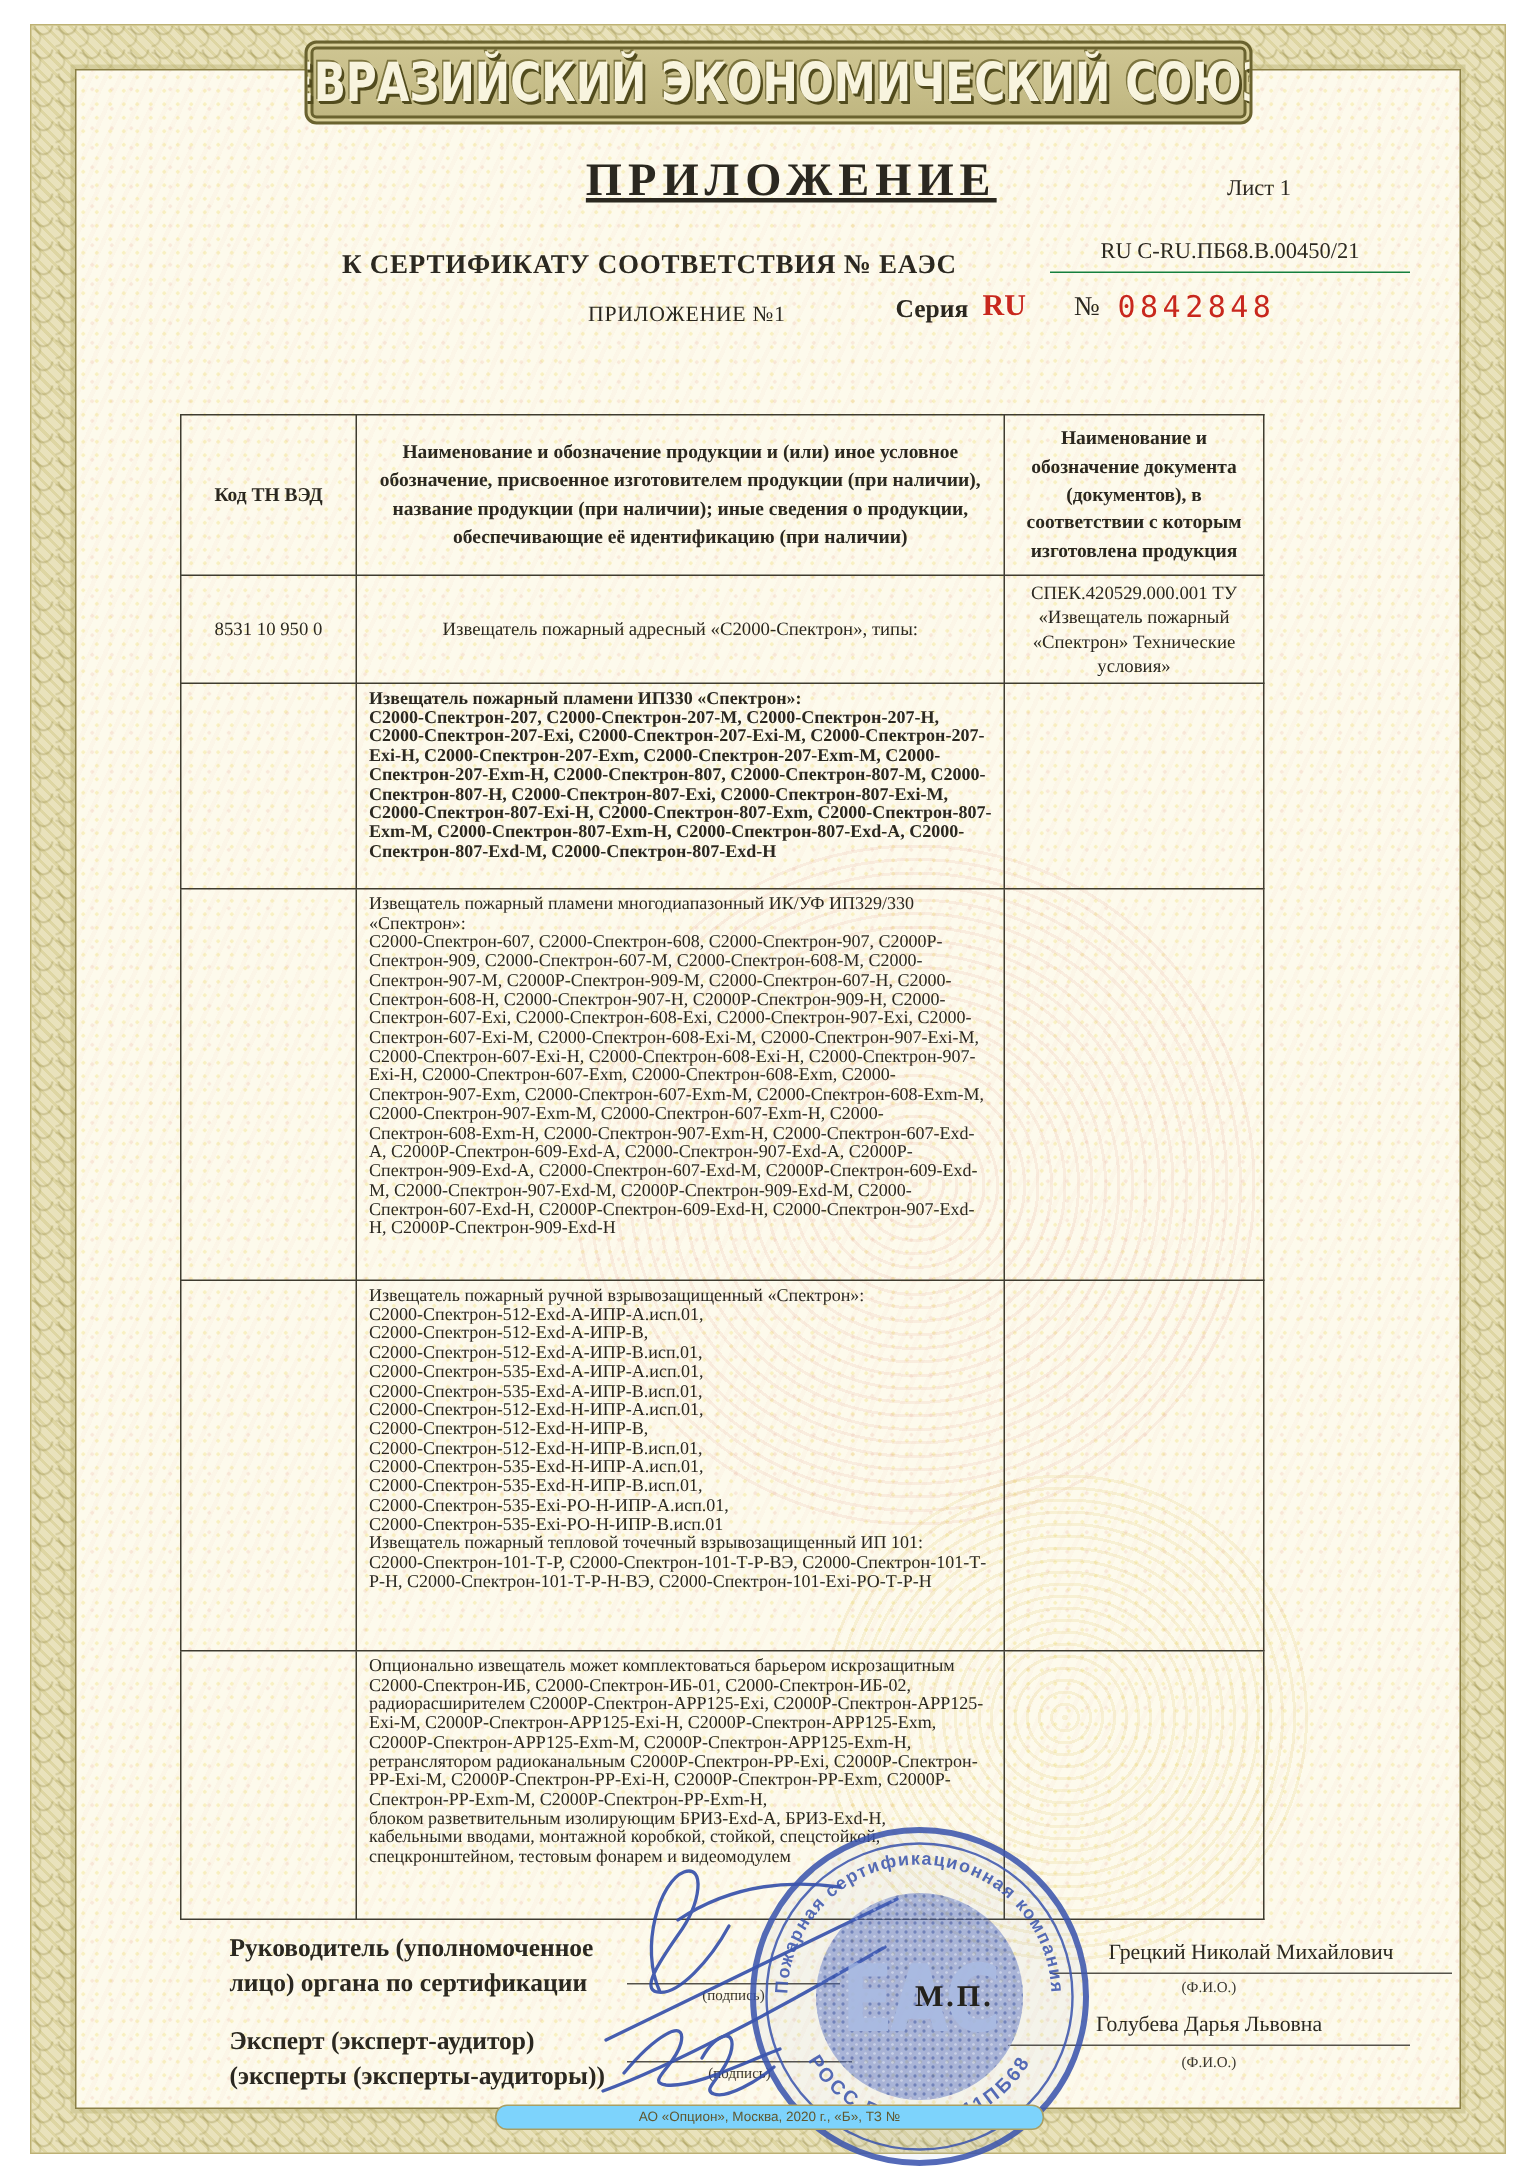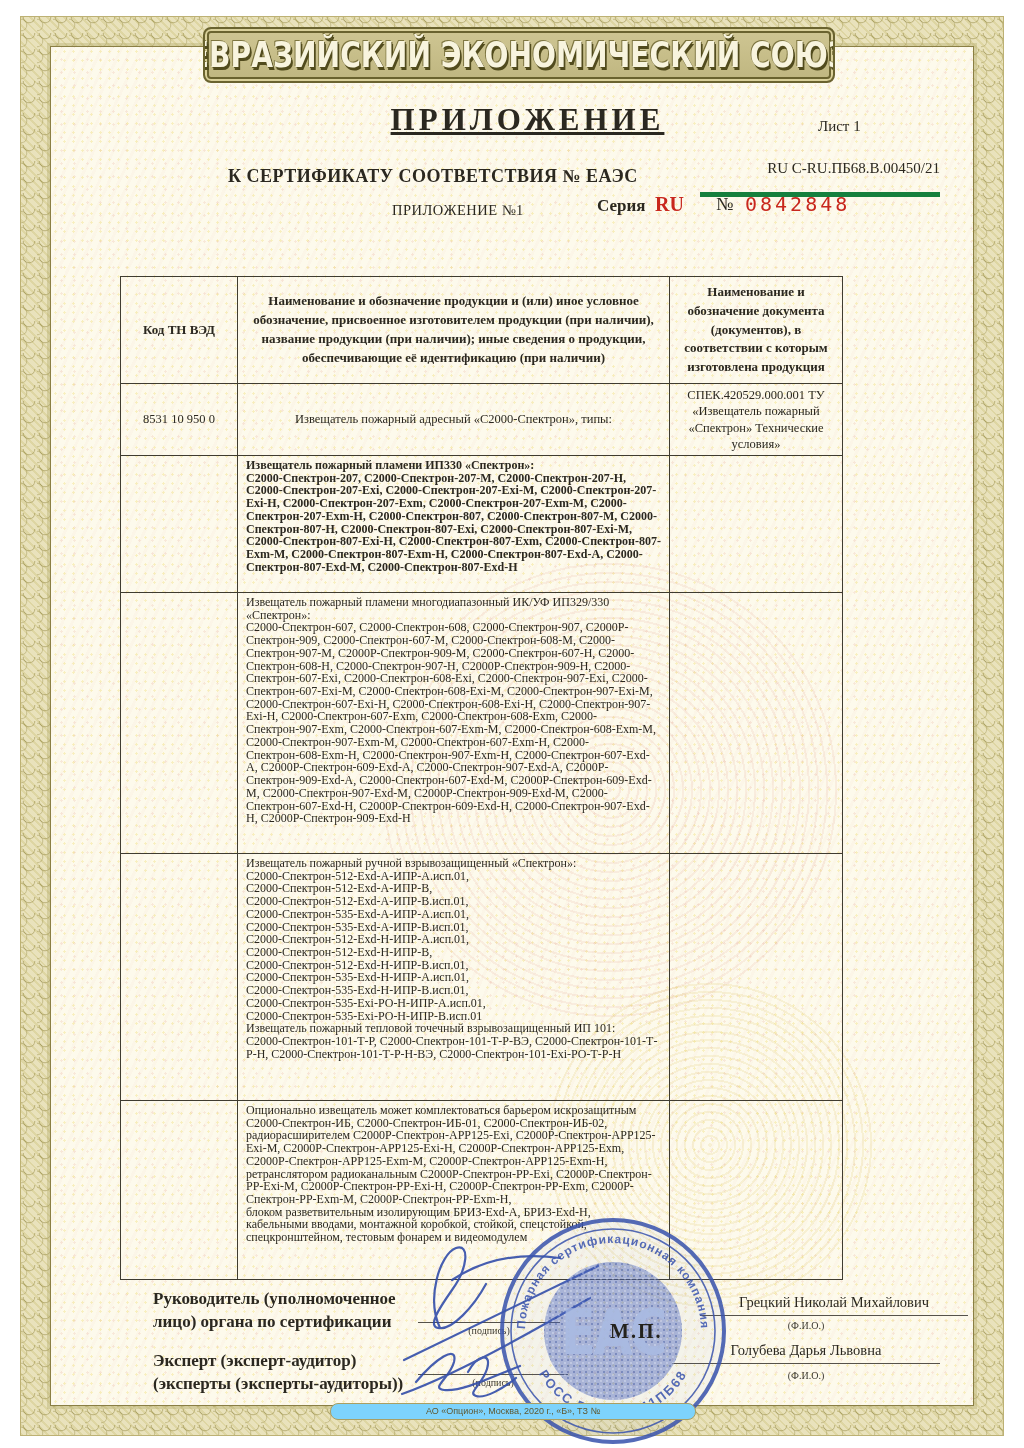--- a/index.html
+++ b/index.html
@@ -38,22 +38,22 @@
         display:flex;align-items:center;justify-content:center;overflow:hidden;}
   .banner-text{font-family:"DejaVu Sans",sans-serif;font-weight:bold;font-size:32px;white-space:nowrap;
         color:#f8f4de;transform:scaleX(.88) scaleY(1.12);
         text-shadow:2px 2px 0 #514b1d,1px 1px 0 #514b1d,-1px -1px 0 #7d7540;}
 
   .abs{position:absolute;}
   .doc-title{left:105px;top:102px;width:845px;text-align:center;
         font-size:31px;font-weight:bold;letter-spacing:4px;text-decoration:underline;}
   .sheet{left:818px;top:118px;font-size:15px;}
   .cert-label{left:228px;top:166px;font-size:18px;font-weight:bold;letter-spacing:.5px;}
-  .cert-number{left:700px;top:160px;width:240px;text-align:right;font-size:15px;
-        border-bottom:5px solid #15803d;padding-bottom:15px;}
+  .cert-number{left:700px;top:160px;width:240px;text-align:center;font-size:15px;
+        border-bottom:1px solid #15803d;padding-bottom:4px;}
   .appendix-label{left:392px;top:202px;font-size:14.5px;letter-spacing:.5px;}
   .series-label{left:597px;top:196px;font-size:17px;font-weight:bold;}
   .series-value{left:655px;top:193px;font-size:20px;font-weight:bold;color:#c8271d;}
   .number-sign{left:716px;top:194px;font-size:18px;}
   .form-number{left:745px;top:192px;font-size:20px;color:#c8271d;
         font-family:"DejaVu Sans Mono",monospace;letter-spacing:3px;}
   .subtitle{left:120px;top:238px;width:722px;text-align:center;font-size:14.5px;}
 
   .table-wrap{left:120px;top:276px;}
   table.cert{border-collapse:collapse;width:722px;table-layout:fixed;}

